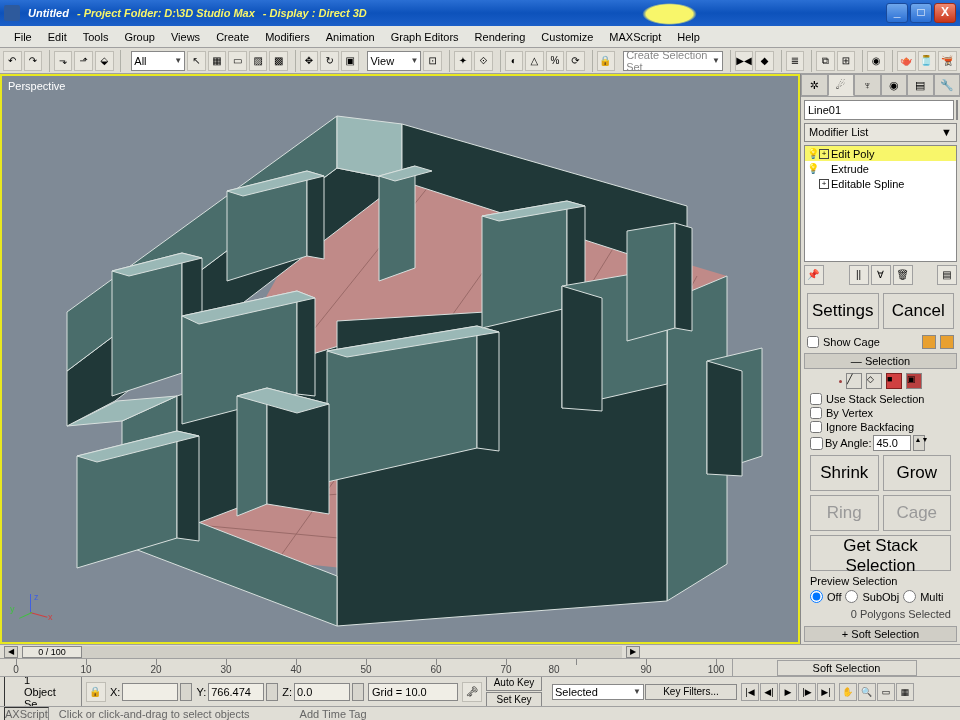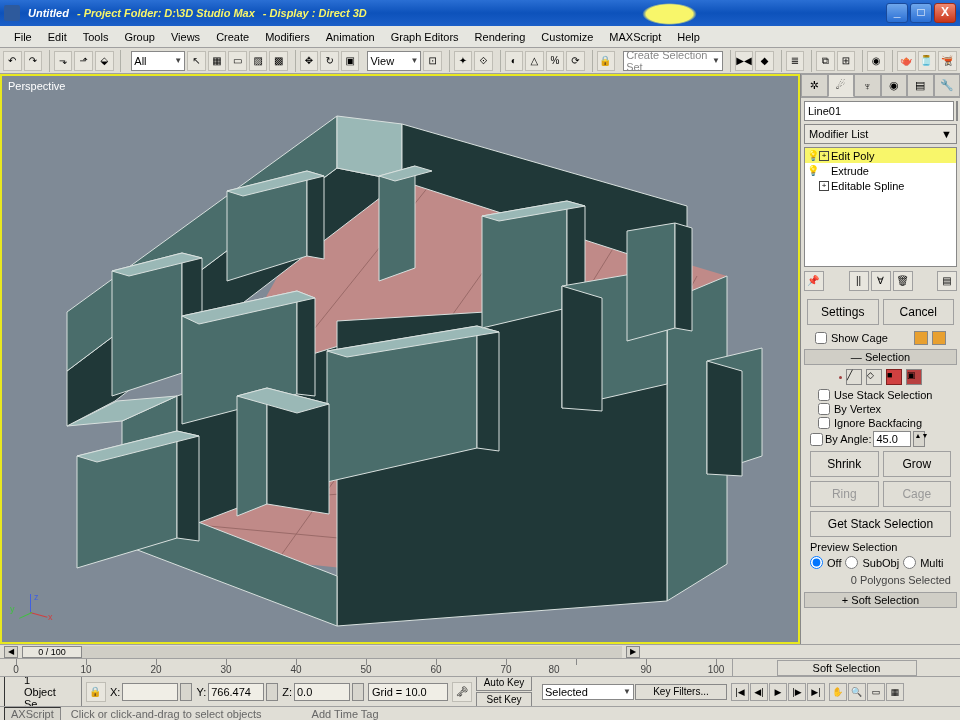--- a/index.html
+++ b/index.html
@@ -47,22 +47,22 @@
 .modstack { margin:0 3px; border:1px solid #888; background:#fff; height:120px; }
 .modstack .row { height:15px; display:flex; align-items:center; padding-left:2px; font-size:11px; }
 .modstack .row.sel { background:#f8f66a; }
 .modstack .row .bulb { width:12px; height:12px; font-size:10px; color:#888; }
 .modstack .row .exp { width:10px; height:10px; border:1px solid #444; font-size:8px; line-height:8px; text-align:center; margin-right:2px; }
 .stack-btns { height:22px; margin:3px; display:flex; justify-content:space-between; align-items:center; }
 .stack-btns .sb { width:20px; height:20px; border:1px solid #a0a0a0; background:#e8e6de; font-size:10px; text-align:center; line-height:18px; }
 .rollout { margin:2px 3px; }
 .rollout .rhead { background:#d0cec6; border:1px solid #a0a0a0; text-align:center; padding:1px 0; font-size:11px; }
 .btnrow { display:flex; gap:4px; margin:4px 6px; }
-.btnrow button { flex:1; height:26px; border:1px solid #a0a0a0; background:#e0ded6; font-size:12px; }
-.ckrow { display:flex; align-items:center; margin:2px 14px; gap:4px; font-size:11px; }
+.btnrow button { flex:1; height:36px; border:1px solid #a0a0a0; background:#e0ded6; font-size:17px; }
+.ckrow { display:flex; align-items:center; margin:2px 6px; gap:4px; font-size:11px; }
 .ckrow input[type=checkbox] { width:12px; height:12px; }
 .seltools { display:flex; gap:4px; margin:4px 6px; justify-content:center; align-items:center; }
 .seltools .st { width:16px; height:16px; border:1px solid #888; font-size:9px; }
 .seltools .st.on { background:#d04040; border-color:#802020; }
 .seltools .dot { width:3px; height:3px; background:#a04040; border-radius:50%; }
 .spinrow { display:flex; align-items:center; margin:2px 6px; gap:2px; }
 .spinrow input[type=text] { width:38px; height:16px; border:1px solid #888; font-size:11px; padding:0 2px; }
 .spinrow .spin { width:12px; height:16px; border:1px solid #888; background:#d8d6ce; font-size:7px; line-height:7px; }
 .radiorow { display:flex; align-items:center; margin:3px 6px; gap:4px; font-size:11px; }
 .botstat { text-align:right; padding:2px 6px; font-size:11px; color:#444; }
@@ -75,26 +75,26 @@
 .ruler { height:18px; border-top:1px solid #a0a0a0; position:relative; display:flex; overflow:hidden; }
 .ruler .rarea { flex:0 0 722px; position:relative; margin-left:10px; }
 .ruler .tick { position:absolute; top:0; width:1px; height:6px; background:#888; }
 .ruler .tlabel { position:absolute; top:5px; font-size:10px; color:#444; transform:translateX(-50%); }
 .ruler .rightsec { flex:1; border-left:1px solid #a0a0a0; padding:2px; display:flex; align-items:center; justify-content:center; }
 .statusrow { flex:1; border-top:1px solid #a0a0a0; display:flex; align-items:center; padding:0 4px; gap:4px; overflow:hidden; }
 .coord { display:flex; align-items:center; gap:2px; }
 .coord label { font-size:11px; }
 .coord input { width:56px; height:18px; border:1px solid #888; background:#f0eee6; font-size:11px; padding:0 2px; }
 .coord .sp { width:12px; height:18px; border:1px solid #888; background:#d8d6ce; }
-.gridbox { width:80px; height:18px; border:1px solid #888; background:#f0eee6; padding:0 3px; font-size:11px; line-height:16px; }
+.gridbox { width:90px; height:18px; border:1px solid #888; background:#f0eee6; padding:0 3px; font-size:11px; line-height:16px; }
 .autokey { width:56px; height:16px; border:1px solid #888; background:#e0ded6; font-size:10px; text-align:center; line-height:14px; }
 .playctrl { display:flex; gap:1px; }
 .playctrl .pb { width:18px; height:18px; border:1px solid #a0a0a0; background:#e0ded6; text-align:center; font-size:9px; line-height:16px; }
 .msline { height:14px; border-top:1px solid #a0a0a0; display:flex; align-items:center; font-size:10px; color:#666; padding:0 4px; gap:10px; }
-.msline .tag { border:1px inset #888; padding:0 6px; background:#d8d6ce; }
+.msline .tag { border:1px inset #888; padding:0 0; background:#d8d6ce; }
 </style>
 </head>
 <body>
 
 <div class="titlebar">
   <div class="ti"></div>
   <span class="seg">Untitled</span>
   <span class="seg y">- Project Folder: D:\3D Studio Max</span>
   <span class="seg y">- Display : Direct 3D</span>
   <div class="spacer"></div>

